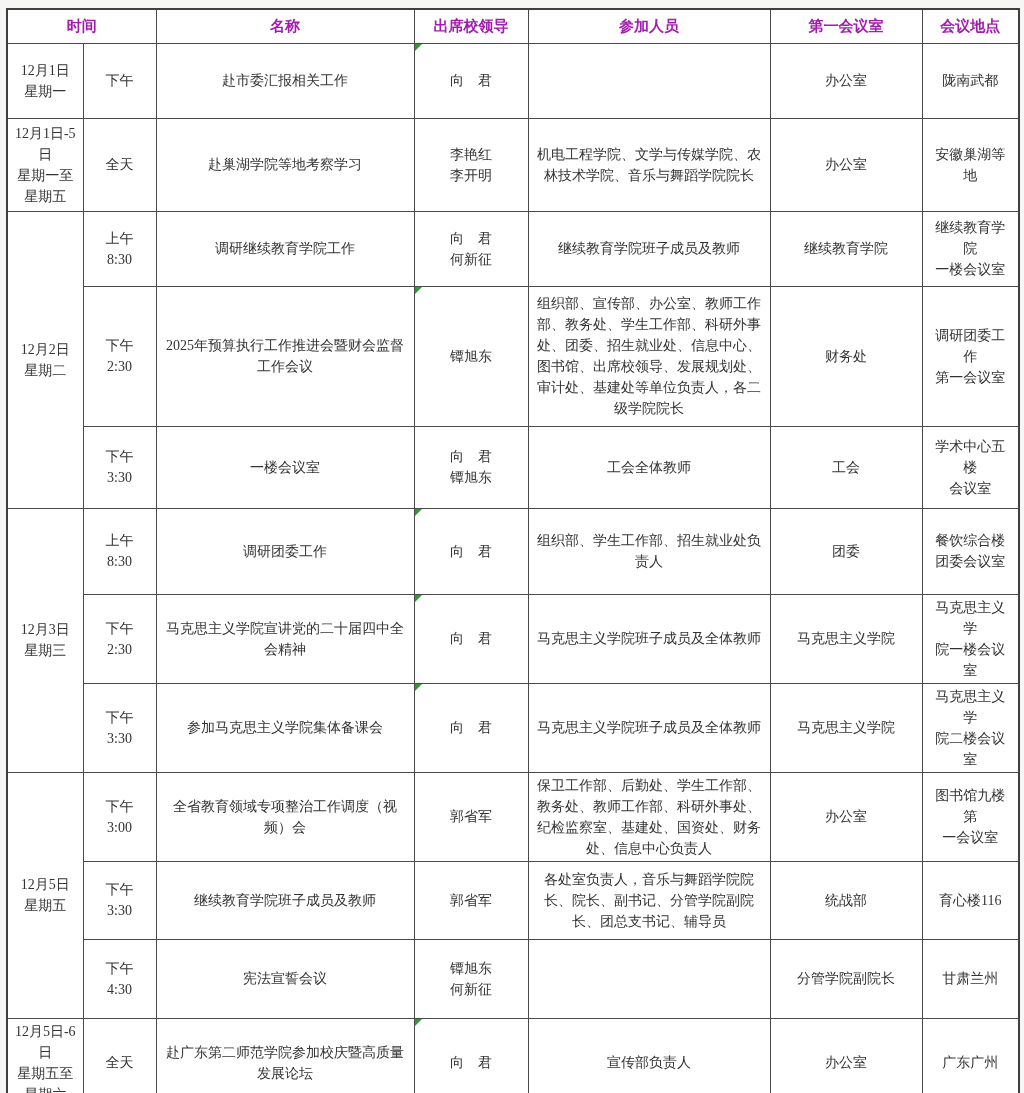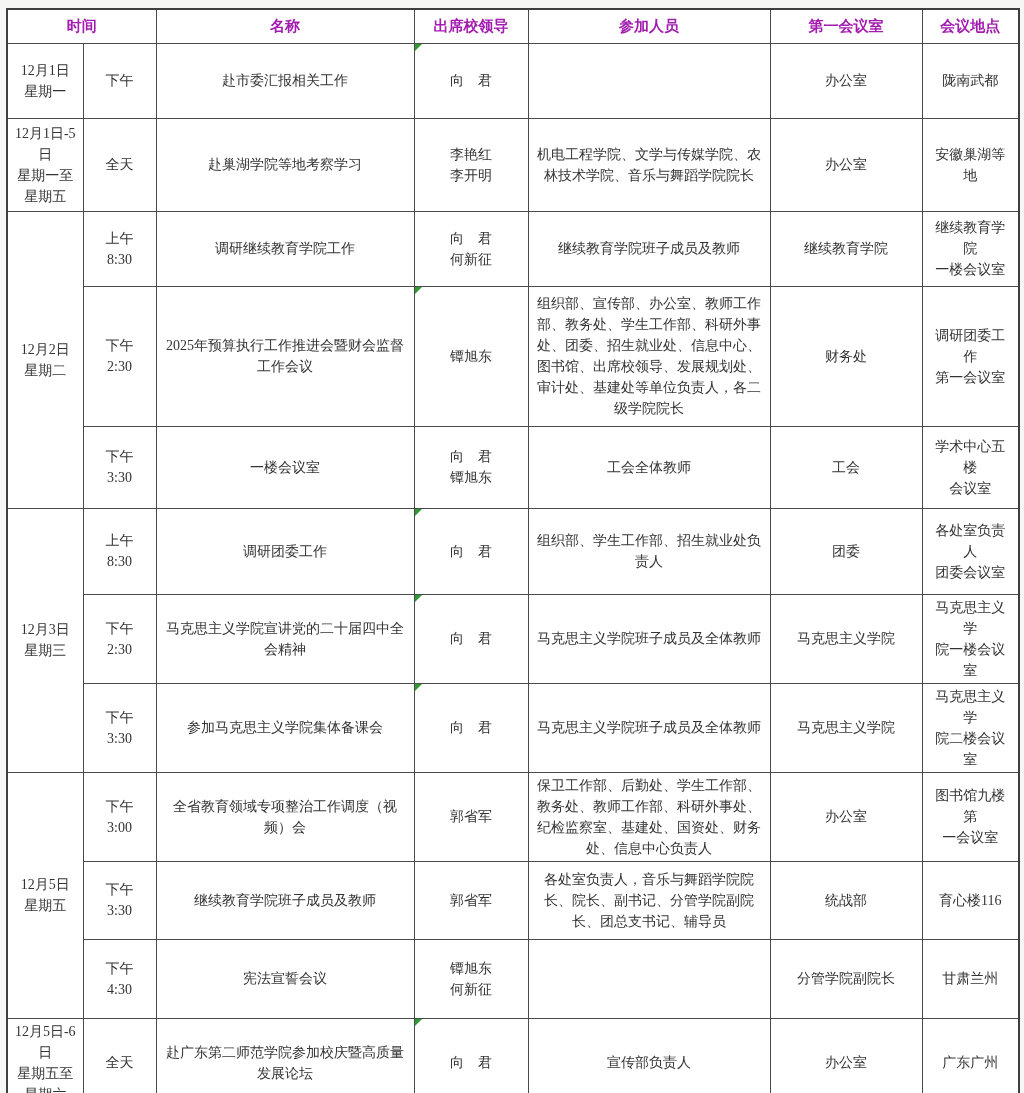--- a/index.html
+++ b/index.html
@@ -144,21 +144,21 @@
         </tr>
         <tr>
           <td rowspan="3" class="c-date"><span class="txt">12月3日
 星期三</span></td>
           <td class="c-time"><span class="txt">上午
 8:30</span></td>
           <td class="c-name"><span class="txt">调研团委工作</span></td>
           <td class="c-leader"><span class="marker"></span><span class="txt">向　君</span></td>
           <td class="c-participants"><span class="txt">组织部、学生工作部、招生就业处负责人</span></td>
           <td class="c-unit"><span class="txt">团委</span></td>
-          <td class="c-location"><span class="txt">各处室负责人
+          <td class="c-location"><span class="txt">餐饮综合楼
 团委会议室</span></td>
         </tr>
         <tr>
           <td class="c-time"><span class="txt">下午
 2:30</span></td>
           <td class="c-name"><span class="txt">马克思主义学院宣讲党的二十届四中全会精神</span></td>
           <td class="c-leader"><span class="marker"></span><span class="txt">向　君</span></td>
           <td class="c-participants"><span class="txt">马克思主义学院班子成员及全体教师</span></td>
           <td class="c-unit"><span class="txt">马克思主义学院</span></td>
           <td class="c-location"><span class="txt">马克思主义学

